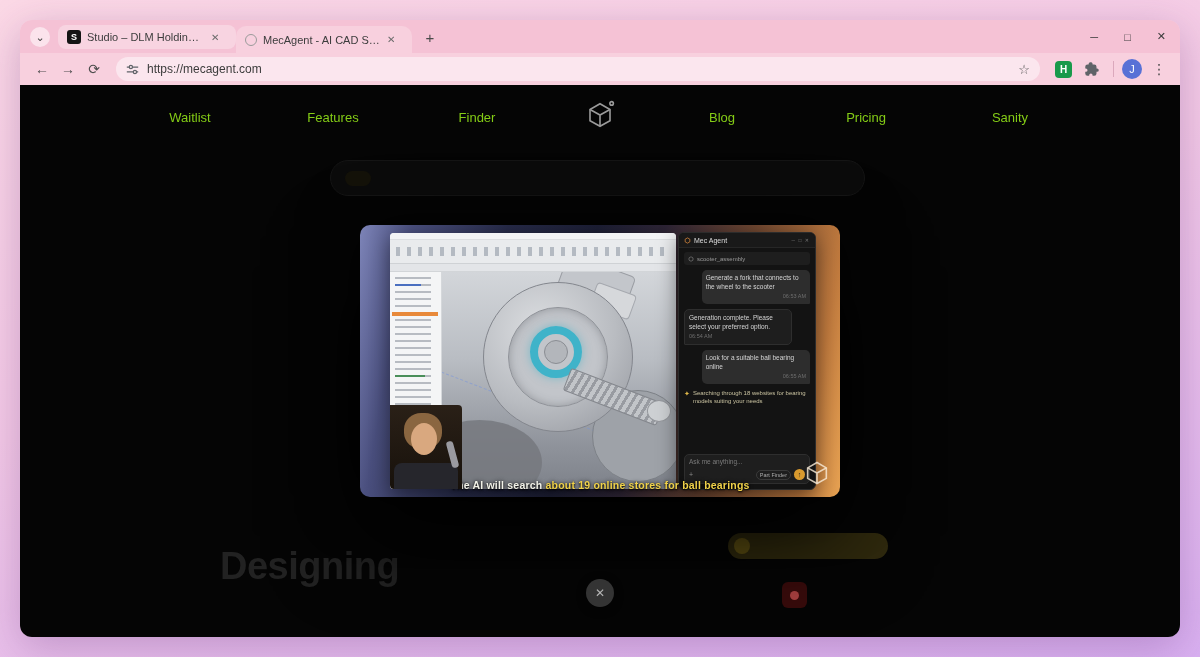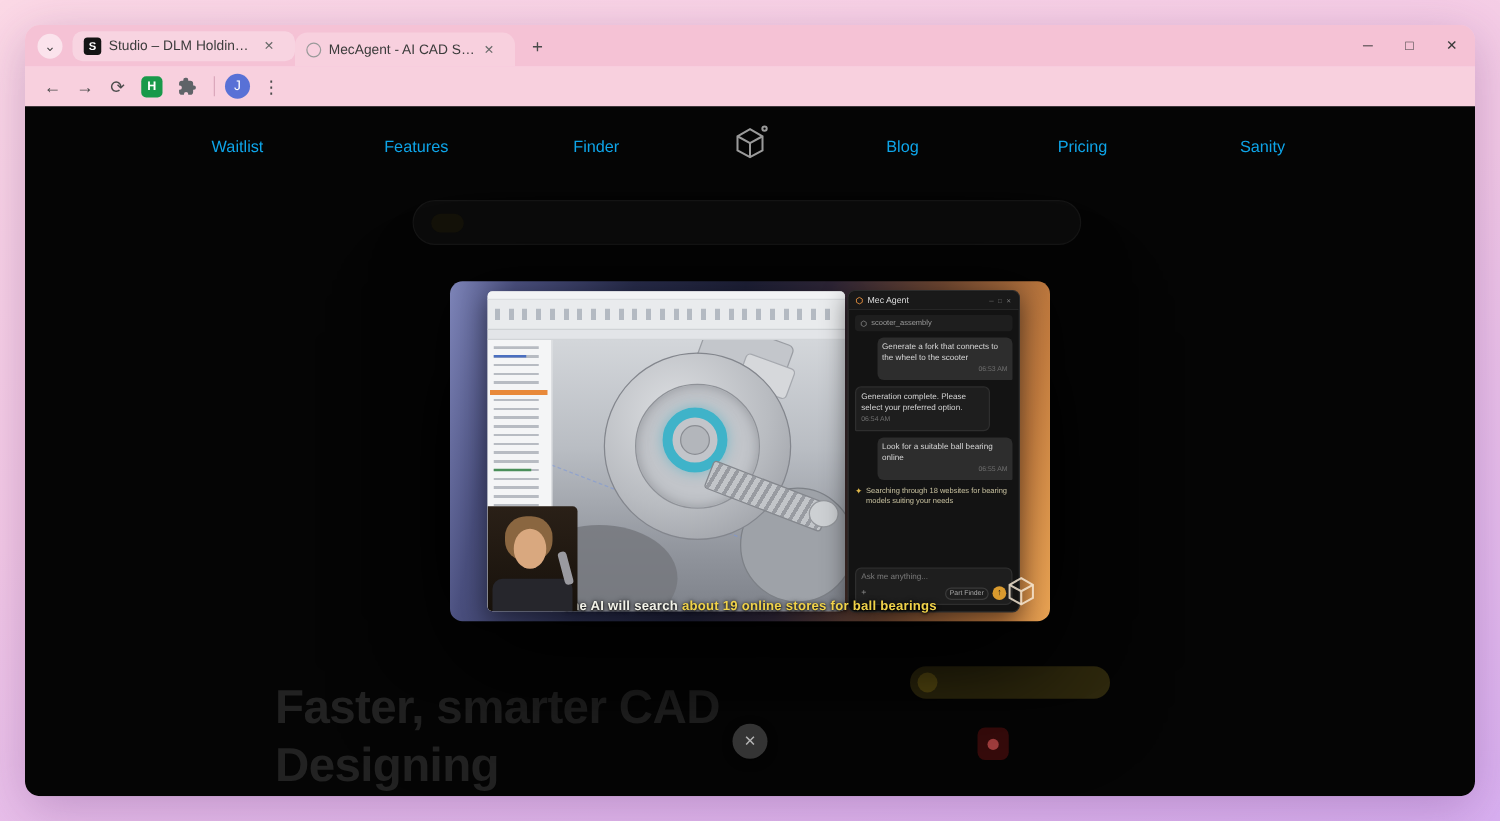--- a/index.html
+++ b/index.html
@@ -81,21 +81,21 @@
     width:20px; height:20px; border-radius:50%; background:#5871d6; color:#fff;
     font-size:11px; display:flex; align-items:center; justify-content:center; cursor:pointer;
   }
   .kebab { font-size:14px; color:#4a4a4a; margin:0 4px 0 8px; cursor:pointer; }
 
   
   .page { position:relative; flex:1; background:#050505; overflow:hidden; }
 
   .navlink {
     position:absolute; top:32px; transform:translate(-50%,-50%);
-    font-size:13px; color:#0ea5e9; cursor:pointer; white-space:nowrap;
+    font-size:13px; color:#84cc16; cursor:pointer; white-space:nowrap;
   }
   .sitelogo { position:absolute; left:580px; top:32px; transform:translate(-50%,-50%); cursor:pointer; }
 
   .dim-pill {
     position:absolute; left:310px; top:75px; width:535px; height:36px;
     border-radius:18px; background:#0c0c0c; border:1px solid #161616;
   }
   .dim-badge {
     position:absolute; left:14px; top:10px; width:26px; height:15px;
     border-radius:8px; background:#15130a;
@@ -307,20 +307,29 @@
       <span>─</span>
       <span>□</span>
       <span>✕</span>
     </div>
   </div>
 
   <div class="toolbar">
     <div class="navbtn">←</div>
     <div class="navbtn">→</div>
     <div class="navbtn">⟳</div>
+    <div class="urlbar">
+      <svg class="abs-none" width="13" height="13" viewBox="0 0 16 16" fill="none" stroke="#5f6368" stroke-width="1.5">
+        <path d="M1 5h14M1 11h14"></path>
+        <circle cx="6" cy="5" r="2" fill="#fbe6ee"></circle>
+        <circle cx="11" cy="11" r="2" fill="#fbe6ee"></circle>
+      </svg>
+      <span class="url-text">https://mecagent.com</span>
+      <span class="star">☆</span>
+    </div>
     <div class="ext-h">H</div>
     <svg class="puzzle" viewBox="0 0 16 16" fill="#5f6368">
       <path d="M6.5 2a1.5 1.5 0 0 0-1.5 1.5V4H4a2 2 0 0 0-2 2v1.5h.5a1.5 1.5 0 0 1 0 3H2V12a2 2 0 0 0 2 2h1.5v-.5a1.5 1.5 0 0 1 3 0v.5H10a2 2 0 0 0 2-2v-1.5h.5a1.5 1.5 0 0 0 0-3H12V6a2 2 0 0 0-2-2H8.5v-.5A1.5 1.5 0 0 0 6.5 2z"></path>
     </svg>
     <div class="tb-divider"></div>
     <div class="avatar">J</div>
     <div class="kebab">⋮</div>
   </div>
 
   <div class="page">
@@ -338,21 +347,20 @@
       </span>
       <span class="navlink" style="left:702px">Blog</span>
       <span class="navlink" style="left:846px">Pricing</span>
       <span class="navlink" style="left:990px">Sanity</span>
     </div>
 
     <div class="dim-pill">
       <div class="dim-badge"></div>
     </div>
     <div class="hero">
-      <div>Faster, smarter CAD</div>
       <div>Designing</div>
     </div>
     <div class="dim-cta">
       <div class="dot"></div>
     </div>
     <div class="dim-yt">
       <div class="dot"></div>
     </div>
 
     <div class="modal">

